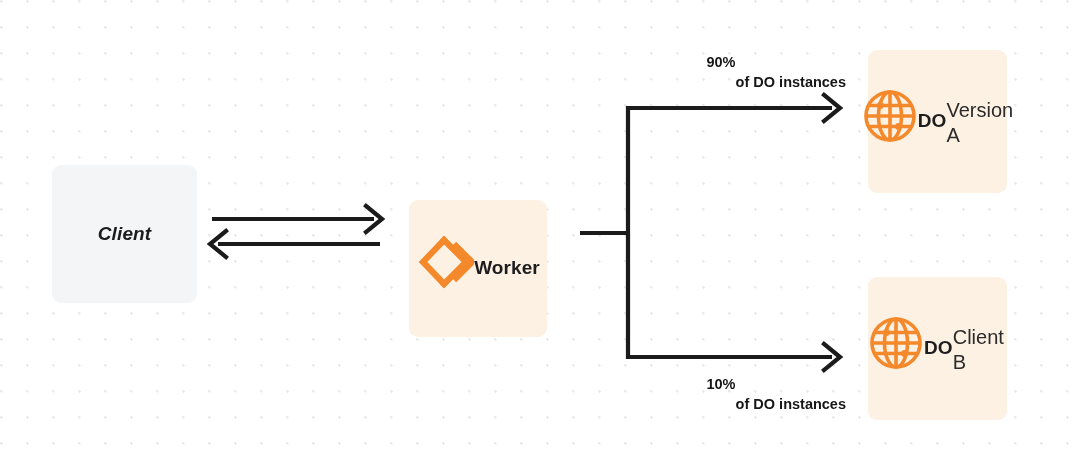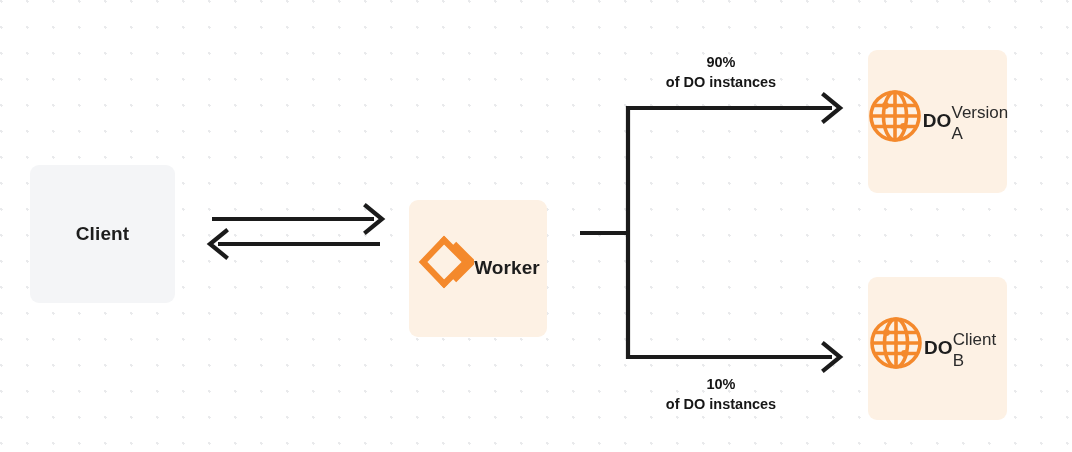--- a/index.html
+++ b/index.html
@@ -35,34 +35,34 @@
   .node-cream { background: #fdf1e4; }
 
   .node-title {
     font-size: 19px;
     font-weight: bold;
     color: #1d1d1d;
     letter-spacing: 0.1px;
     line-height: 1.2;
   }
   .node-sub {
-    font-size: 17px;
+    font-size: 20px;
     font-weight: normal;
     color: #2b2b2b;
     line-height: 1.25;
     margin-top: 3px;
   }
   .icon-wrap {
     display: flex;
     align-items: center;
     justify-content: center;
   }
 
   #client-node {
-    left: 30px; top: 165px; width: 145px; height: 138px;
+    left: 52px; top: 165px; width: 145px; height: 138px; font-style: italic;
   }
   #worker-node {
     left: 409px; top: 166px; width: 138px; height: 137px; margin-top: 34px;
   }
   #worker-node .icon-wrap { margin-bottom: 14px; }
   #do-a-node {
     left: 868px; top: 50px; width: 139px; height: 143px;
   }
   #do-b-node {
     left: 868px; top: 277px; width: 139px; height: 143px;
@@ -82,21 +82,21 @@
     text-align: center;
     font-size: 14.5px;
     font-weight: bold;
     color: #161616;
     line-height: 1.35;
     white-space: nowrap;
   }
   #label-90 { left: 596px; top: 53px; width: 250px; }
   #label-10 { left: 596px; top: 375px; width: 250px; }
   .edge-label .pct { display: block; }
-  .edge-label .sub { display: block; }
+  .edge-label .sub { display: block; text-align: right; }
 </style>
 </head>
 <body>
 
 <div id="canvas">
 
   <svg class="edge-svg" viewBox="0 0 1072 452" xmlns="http://www.w3.org/2000/svg">
 
     <g>
       <line x1="212" y1="219" x2="374" y2="219" stroke="#1b1b1b" stroke-width="4.2" stroke-linecap="butt"></line>

